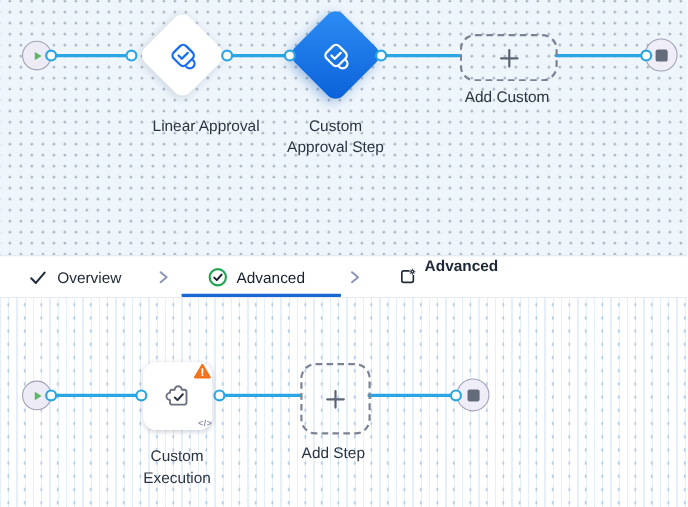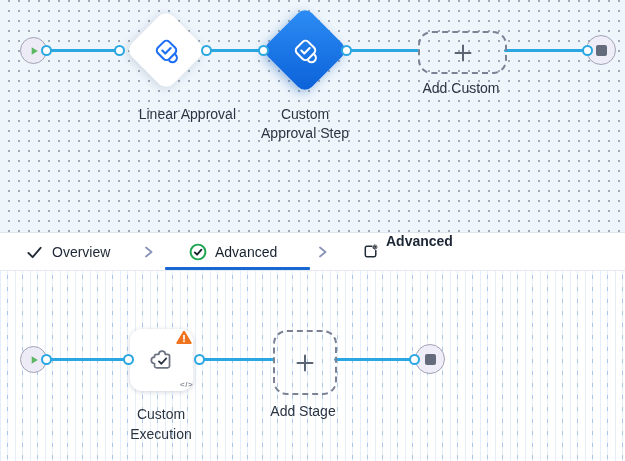--- a/index.html
+++ b/index.html
@@ -203,16 +203,16 @@
 
     <div class="port" style="left:41px;top:83px;"></div>
     <div class="port" style="left:123px;top:83px;"></div>
     <div class="port" style="left:194px;top:83px;"></div>
     <div class="port" style="left:409px;top:83px;"></div>
 
     <div class="node-label two-line-b" style="left:91px;top:133px;">
       <div>Custom</div>
       <div>Execution</div>
     </div>
-    <div class="node-label" style="left:233px;top:132px;">Add Stage</div>
+    <div class="node-label" style="left:233px;top:132px;">Add Step</div>
   </div>
 
 </div>
 
 </body></html>

